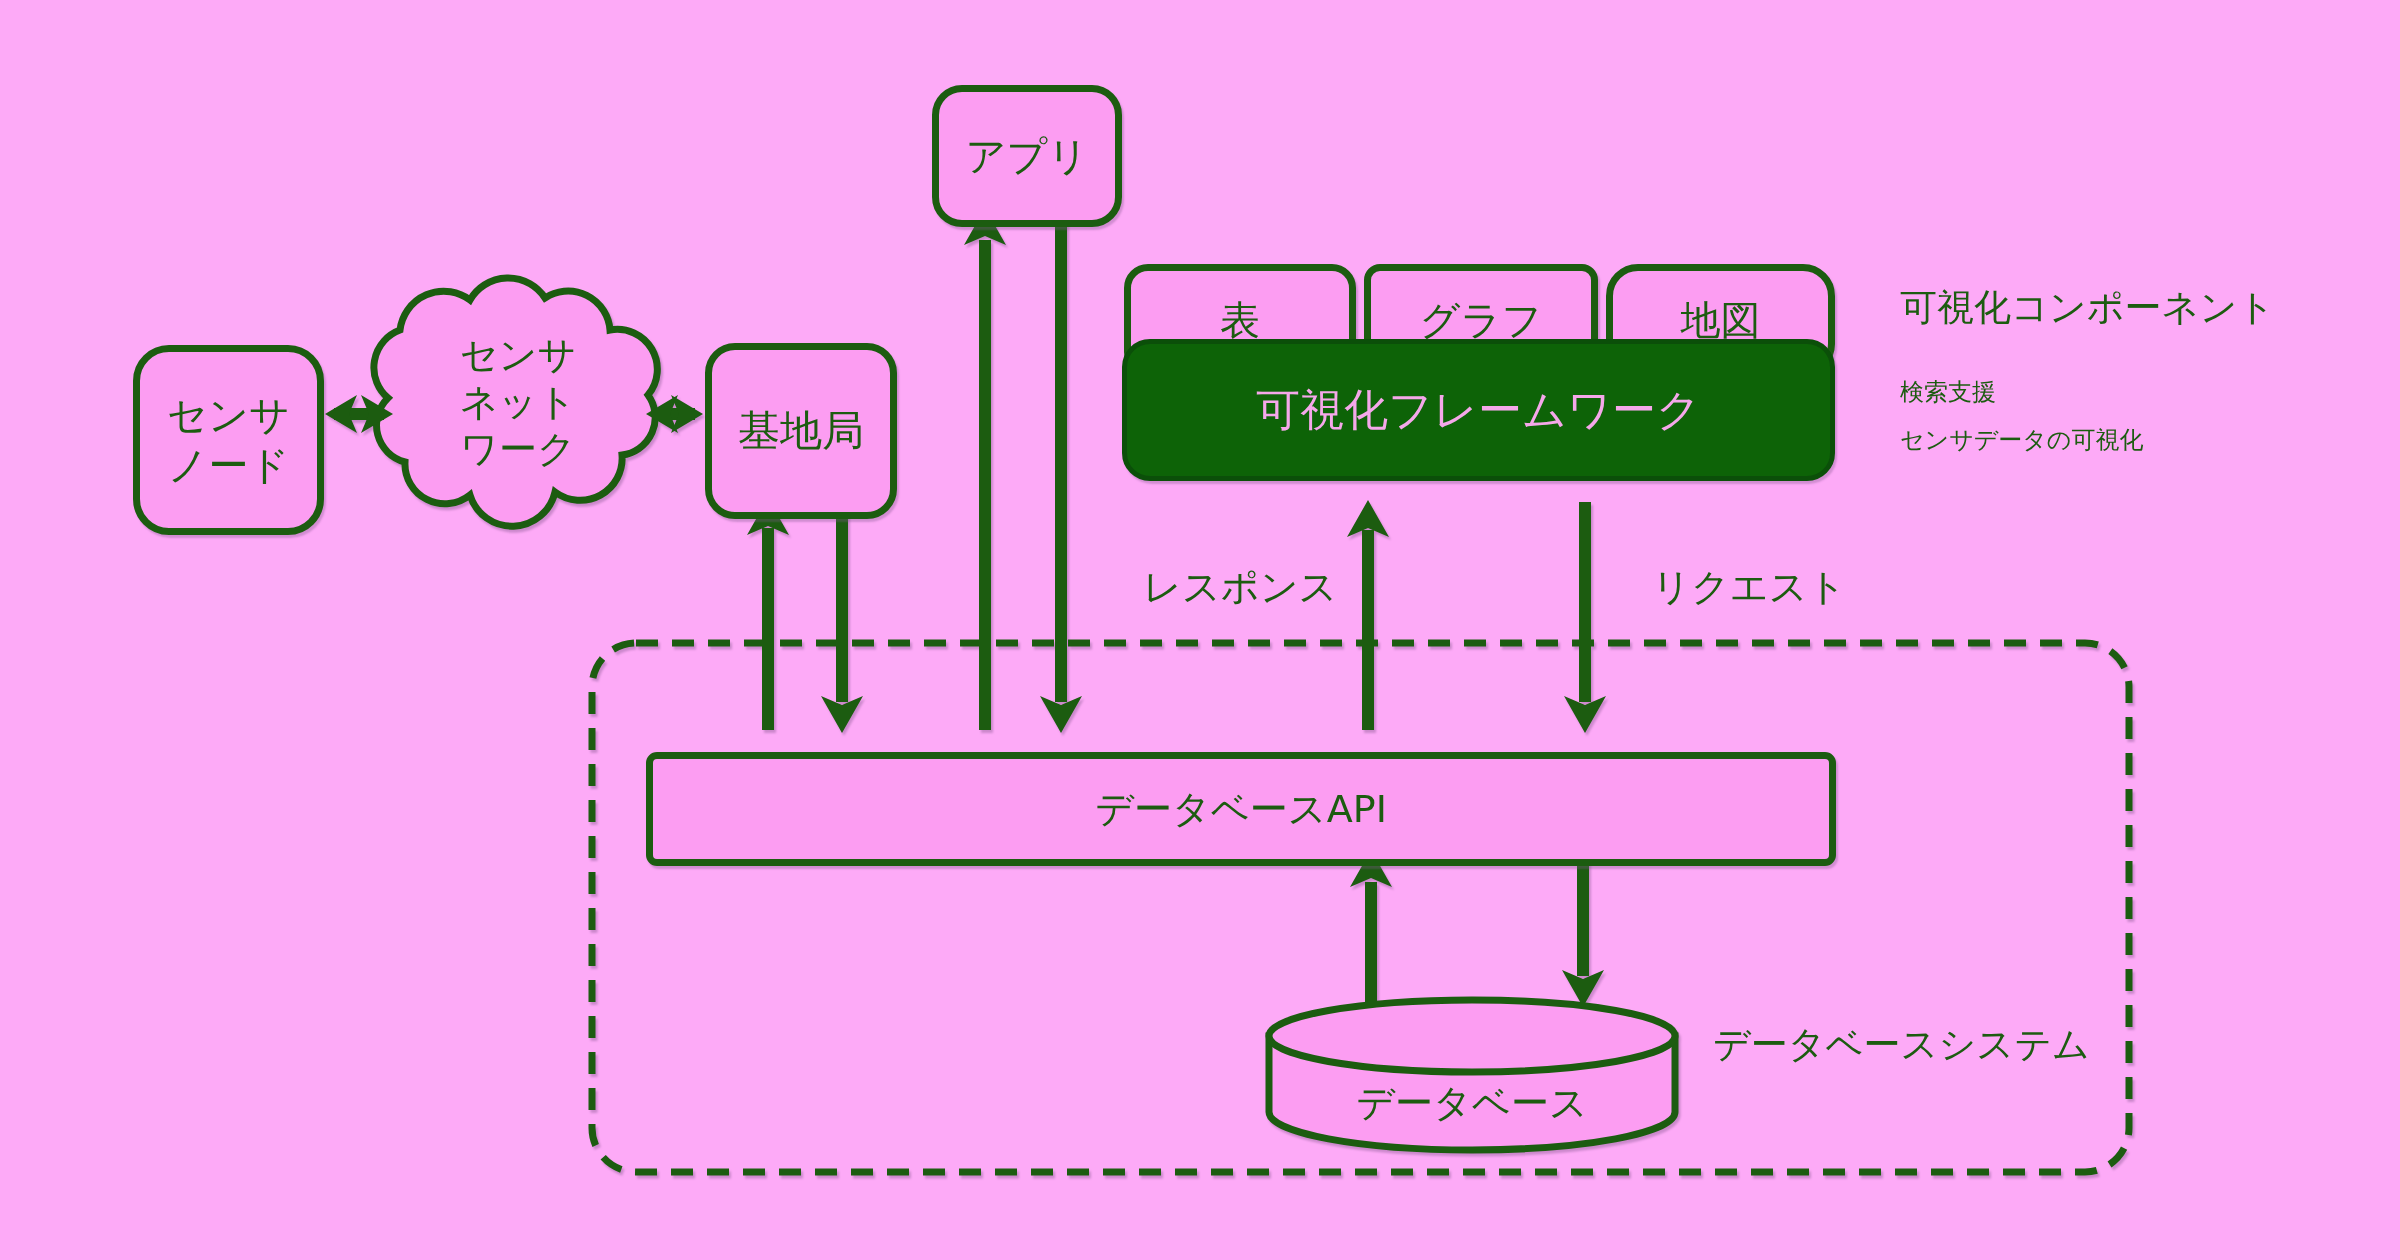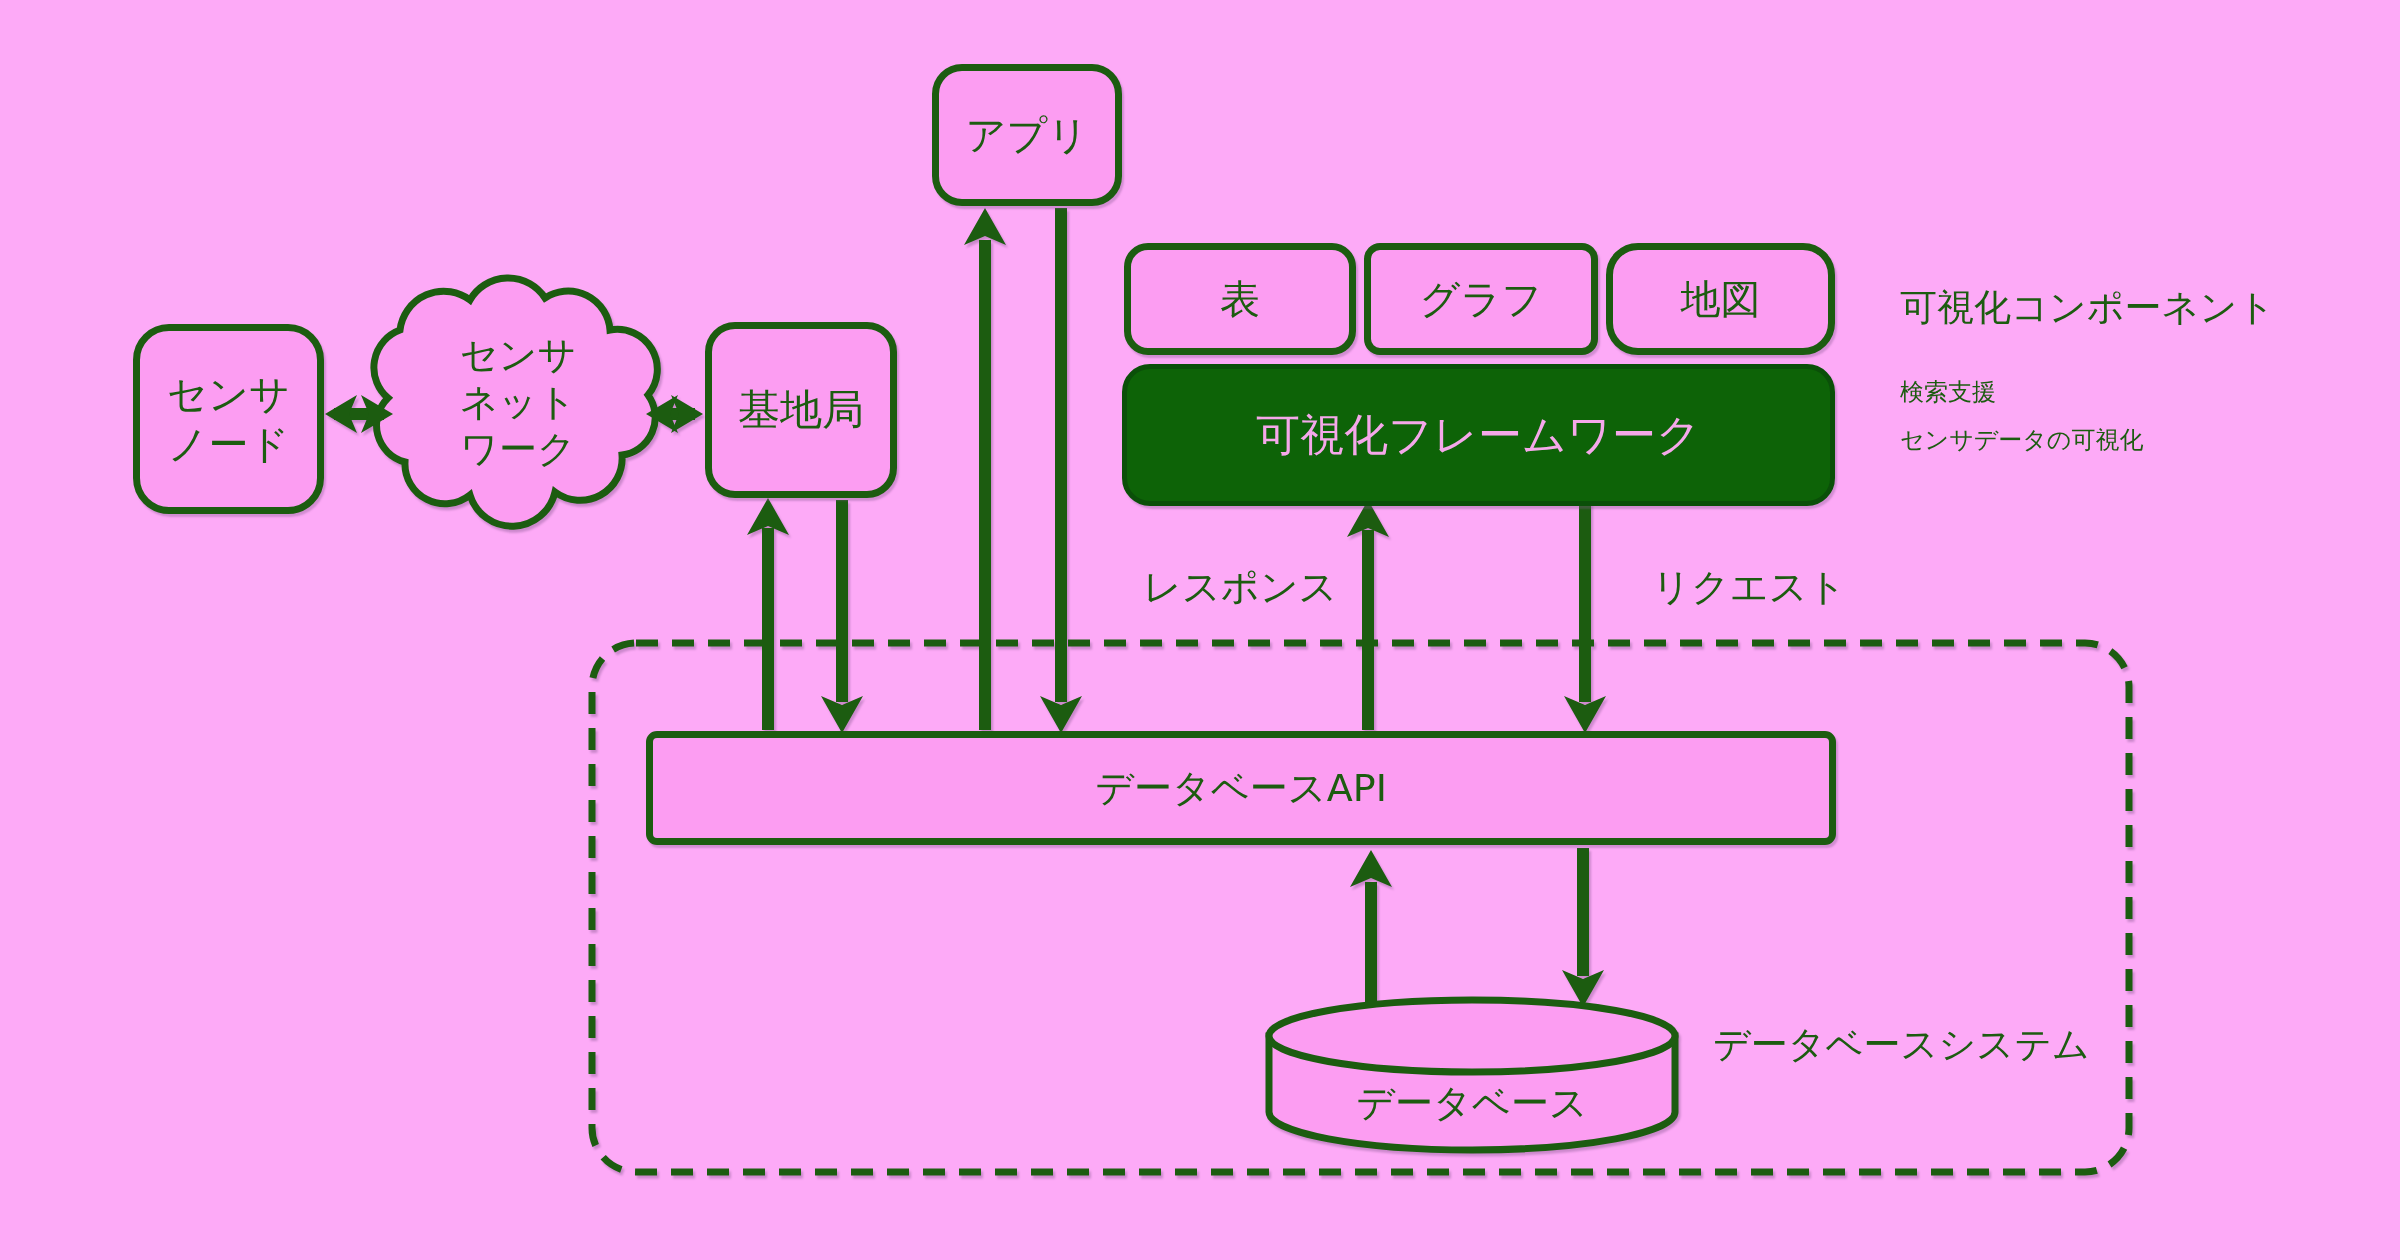--- a/index.html
+++ b/index.html
@@ -19,20 +19,21 @@
   #stage{position:relative;width:2400px;height:1260px;}
   #shapes{position:absolute;left:0;top:0;z-index:1;}
   .node{
     position:absolute;box-sizing:border-box;z-index:2;
     background:var(--fill);
     border:7px solid var(--green);
     color:var(--green);
     display:flex;flex-direction:column;align-items:center;justify-content:center;
     text-align:center;
     box-shadow:2px 3px 2px rgba(130,85,140,.35);
+    margin-top:21px;
   }
   .node .ln{display:block;}
   .bar-green{
     position:absolute;box-sizing:border-box;z-index:2;
     background:var(--bar-fill);
     border:5px solid #0b4f09;
     color:var(--bar-text);
     display:flex;align-items:center;justify-content:center;
     box-shadow:2px 3px 2px rgba(130,85,140,.35);
   }
@@ -147,21 +148,21 @@
   <div class="node" style="left:1124px;top:243px;width:232px;height:112px;border-radius:24px;font-size:40px;">
     <span>表</span>
   </div>
   <div class="node" style="left:1364px;top:243px;width:234px;height:112px;border-radius:16px;font-size:40px;">
     <span>グラフ</span>
   </div>
   <div class="node" style="left:1606px;top:243px;width:229px;height:112px;border-radius:32px;font-size:40px;">
     <span>地図</span>
   </div>
 
-  <div class="bar-green" style="left:1122px;top:364px;width:713px;height:142px;border-radius:28px;font-size:44px;">
+  <div class="bar-green" style="left:1122px;top:339px;width:713px;height:142px;border-radius:28px;font-size:44px;">
     <span>可視化フレームワーク</span>
   </div>
 
   <div class="node" style="left:646px;top:731px;width:1190px;height:114px;border-radius:11px;font-size:38px;">
     <span>データベースAPI</span>
   </div>
 
   <div class="cyl-text" style="left:1290px;top:1078px;width:364px;font-size:38px;">データベース</div>
 
   <div class="label" style="left:1900px;top:283px;font-size:37px;">可視化コンポーネント</div>

